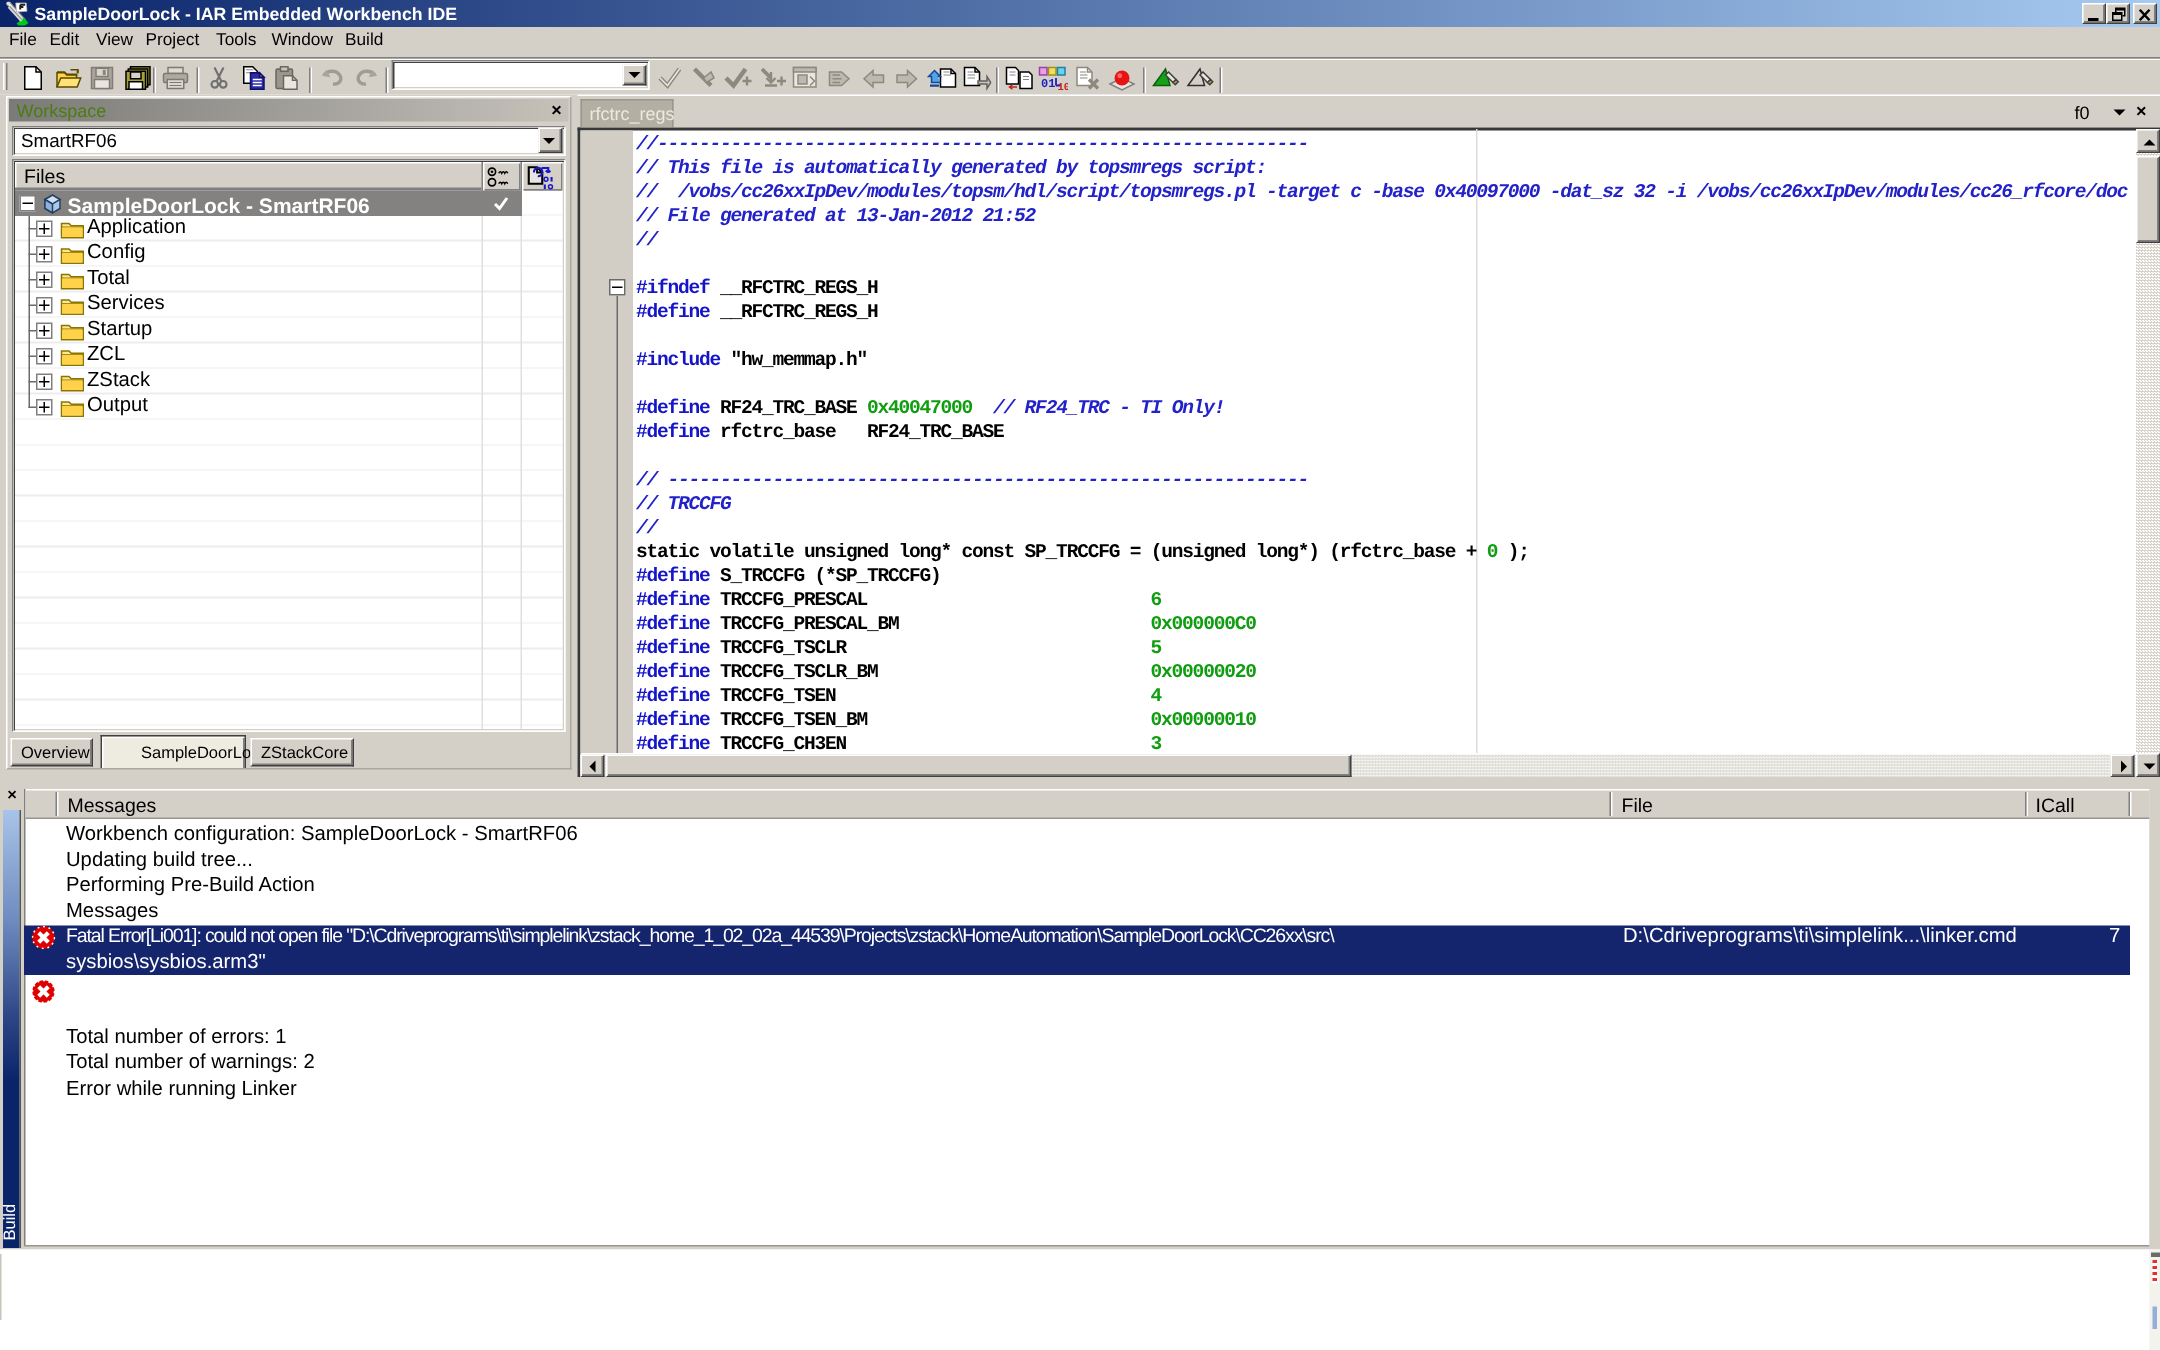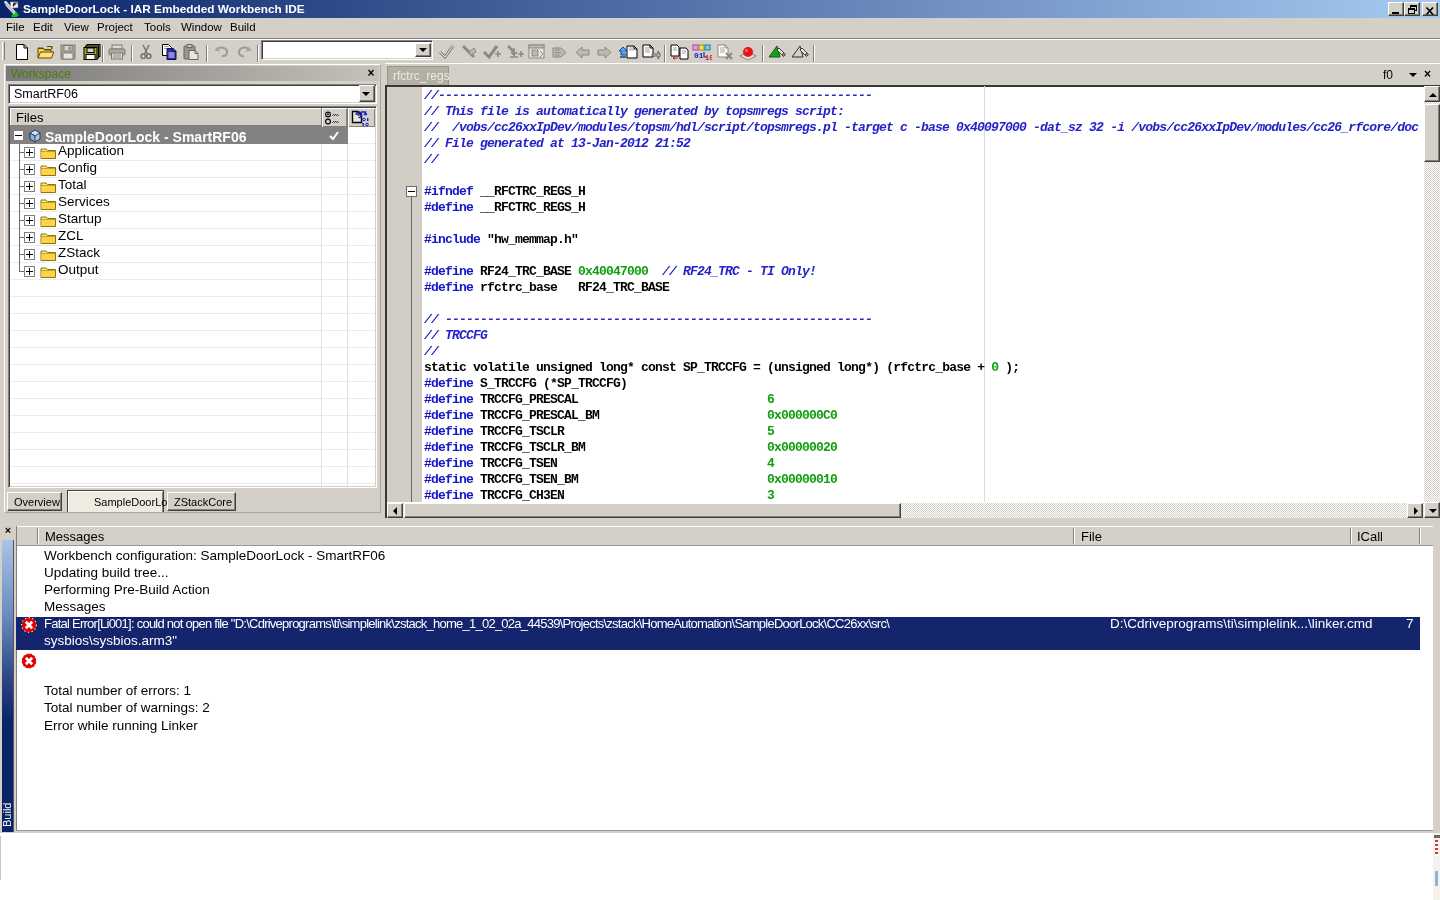--- a/index.html
+++ b/index.html
@@ -408,21 +408,21 @@
 <div class="abs msg" style="left:44px;top:599px;">Messages</div>
 
 <div class="abs" style="left:16px;top:617px;width:1404px;height:33px;background:#14246d;"></div>
 <div class="abs" id="erricon1" style="left:21px;top:617px;"><svg width="16" height="16" viewBox="0 0 14 14">
       <circle cx="7" cy="7" r="6.5" fill="#e00000"></circle>
       <circle cx="7" cy="7" r="6.4" fill="none" stroke="#fff" stroke-width="0.9" stroke-dasharray="1.1,2.2"></circle>
       <path d="M4.2 4.2 L9.8 9.8 M9.8 4.2 L4.2 9.8" stroke="#fff" stroke-width="2.4"></path>
     </svg></div>
 <div class="abs msg" style="left:44px;top:616px;color:#fff;font-size:13px;letter-spacing:-0.75px;">Fatal Error[Li001]: could not open file "D:\Cdriveprograms\ti\simplelink\zstack_home_1_02_02a_44539\Projects\zstack\HomeAutomation\SampleDoorLock\CC26xx\src\</div>
 <div class="abs msg" style="left:44px;top:633px;color:#fff;">sysbios\sysbios.arm3"</div>
-<div class="abs msg" style="left:1082px;top:616px;color:#fff;margin-left:28px;">D:\Cdriveprograms\ti\simplelink...\linker.cmd</div>
+<div class="abs msg" style="left:1082px;top:616px;color:#fff;">D:\Cdriveprograms\ti\simplelink...\linker.cmd</div>
 <div class="abs msg" style="left:1406px;top:616px;color:#fff;">7</div>
 
 <div class="abs" id="erricon2" style="left:21px;top:653px;"><svg width="16" height="16" viewBox="0 0 14 14">
       <circle cx="7" cy="7" r="6.5" fill="#e00000"></circle>
       <circle cx="7" cy="7" r="6.4" fill="none" stroke="#fff" stroke-width="0.9" stroke-dasharray="1.1,2.2"></circle>
       <path d="M4.2 4.2 L9.8 9.8 M9.8 4.2 L4.2 9.8" stroke="#fff" stroke-width="2.4"></path>
     </svg></div>
 <div class="abs msg" style="left:44px;top:682px;margin-top:36px;">Error while running Linker</div>
 <div class="abs msg" style="left:44px;top:683px;">Total number of errors: 1</div>
 <div class="abs msg" style="left:44px;top:700px;">Total number of warnings: 2</div>

